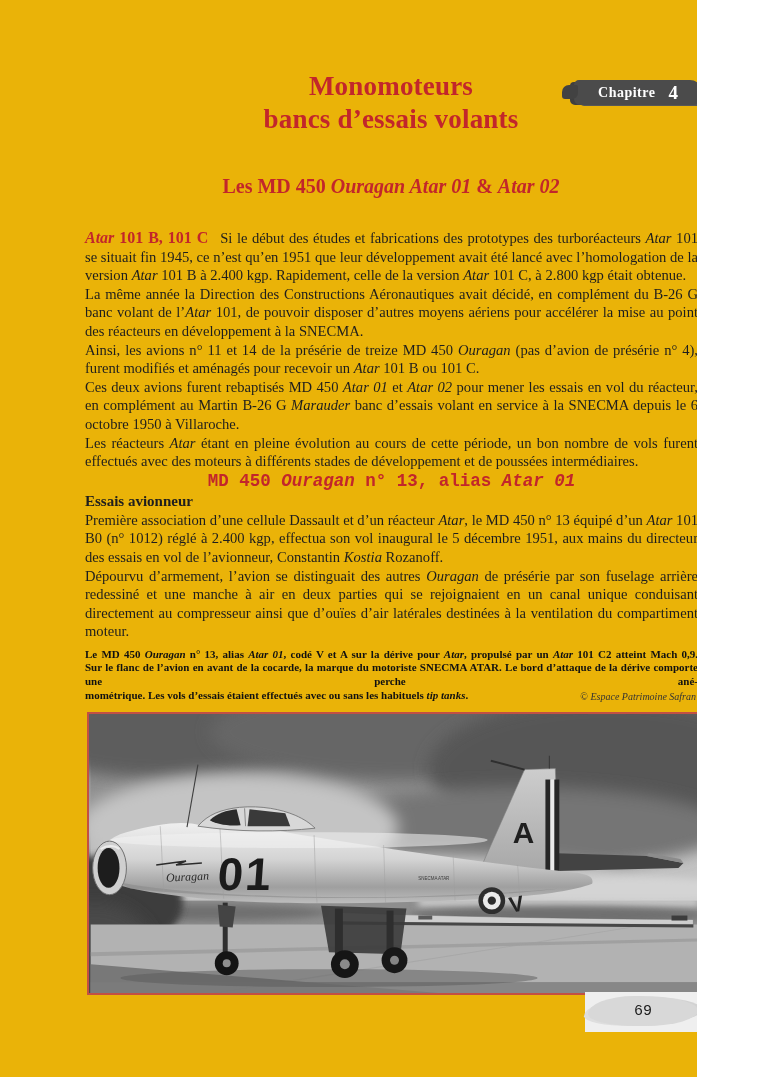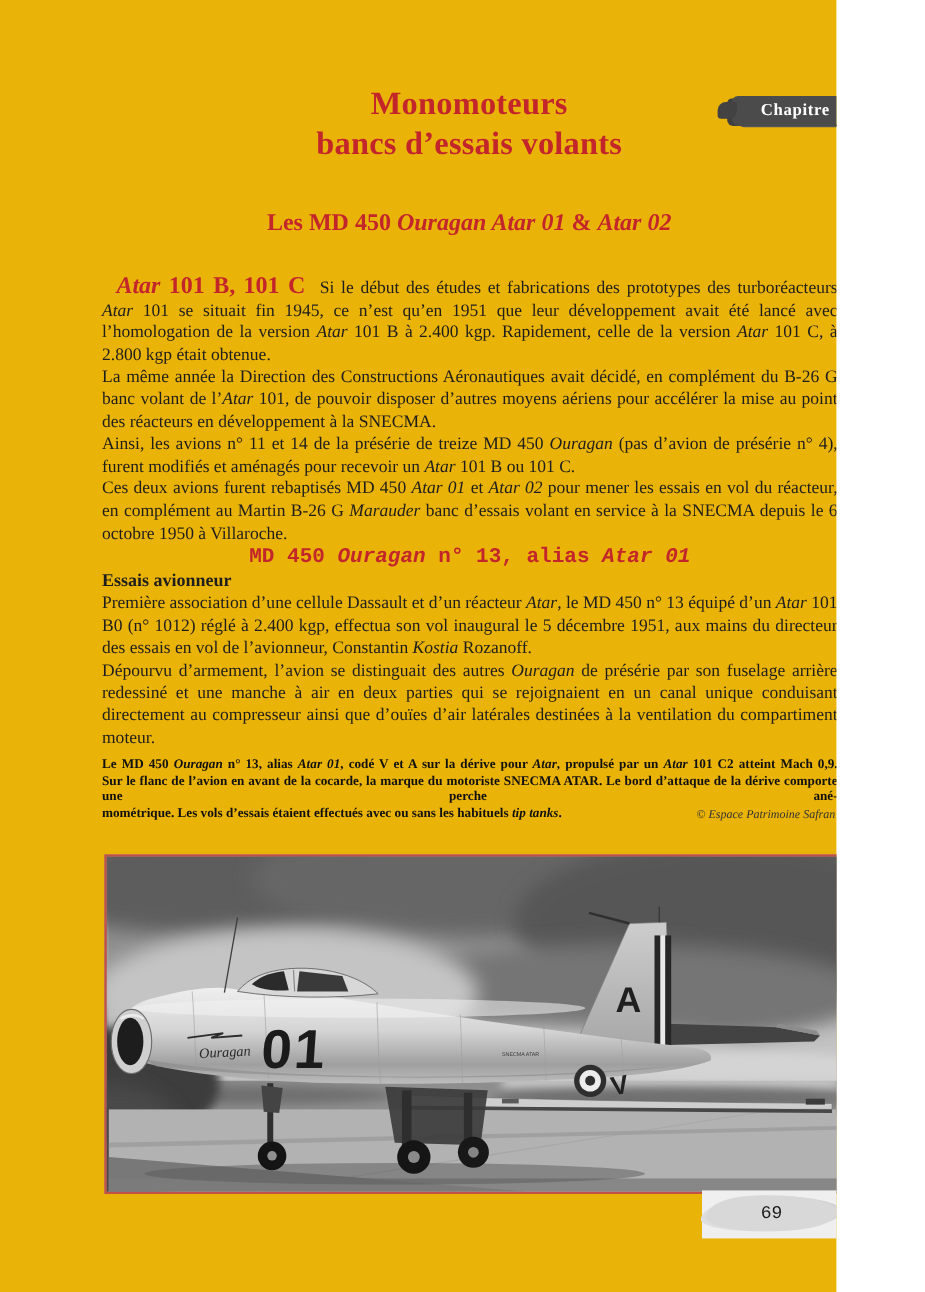--- a/index.html
+++ b/index.html
@@ -4,36 +4,36 @@
 <style>
   html,body{margin:0;padding:0;background:#ffffff;}
   .page{
     position:relative;width:697px;height:1077px;background:#eab308;overflow:hidden;
     font-family:"Liberation Serif", serif;color:#1e1e1e;
   }
   
   .title-block{position:absolute;top:70px;left:85px;width:612px;text-align:center;}
   .title-line{font-size:27px;line-height:33px;font-weight:bold;color:#c2262b;letter-spacing:.2px;}
   .chapter-badge{
-    position:absolute;left:610px;top:80px;width:128px;height:25px;background:#4b4b4b;
+    position:absolute;left:574px;top:80px;width:128px;height:25px;background:#4b4b4b;
     border-radius:5px 12px 9px 6px;display:flex;align-items:center;justify-content:center;
     box-shadow:-5px 1px 0 -1px #3f3f3f, 4px 2px 0 -1px #575757;
   }
   .chapter-badge::before{content:"";position:absolute;left:-12px;top:5px;width:16px;height:14px;background:#424242;border-radius:7px 2px 6px 3px;}
   .chapter-badge::after{content:"";position:absolute;right:-6px;top:3px;width:10px;height:18px;background:#4b4b4b;border-radius:2px 8px 7px 3px;}
   .chapter-badge .lbl{color:#ffffff;font-weight:bold;font-size:14px;letter-spacing:.5px;}
   .chapter-badge .num{color:#ffffff;font-weight:bold;font-size:19px;margin-left:13px;}
   .subtitle{
     position:absolute;top:175px;left:85px;width:612px;text-align:center;
     font-size:20px;font-weight:bold;color:#c2262b;
   }
   
   .content{position:absolute;top:229px;left:85px;width:613px;font-size:14.6px;line-height:18.6px;text-align:justify;}
   .content p{margin:0;}
-  .lead{color:#c2262b;font-weight:bold;font-size:20px;padding-right:12px;margin-left:12px;}
+  .lead{color:#c2262b;font-weight:bold;font-size:16px;padding-right:12px;}
   .s-i{font-style:italic;}
   .s-b{font-weight:bold;}
   .s-bi{font-weight:bold;font-style:italic;}
   .section-heading{
     margin:3px 0 0 0;text-align:center;font-size:17.5px;line-height:21px;font-weight:bold;color:#c2262b;font-family:Liberation Mono, monospace;
   }
   .subheading{font-weight:bold;font-size:15px;line-height:19px;text-align:left;}
   
   .caption-wrap{position:relative;margin-top:7px;font-size:11px;line-height:13.6px;font-weight:bold;color:#111;}
   .cap-line{text-align:justify;text-align-last:justify;}
@@ -67,20 +67,21 @@
     <span class="num">4</span>
   </div>
 
   <div class="subtitle"><span>Les MD 450 </span><span class="s-i">Ouragan Atar 01</span><span> &amp; </span><span class="s-i">Atar 02</span></div>
 
   <div class="content">
     <p><span class="lead"><span class="s-bi">Atar</span><span class="s-b"> 101 B, 101 C</span></span><span><span>Si le début des études et fabrications des prototypes des turboréacteurs </span><span class="s-i">Atar</span><span> 101 se situait fin 1945, ce n’est qu’en 1951 que leur développement avait été lancé avec l’homologation de la version </span><span class="s-i">Atar</span><span> 101 B à 2.400 kgp. Rapidement, celle de la version </span><span class="s-i">Atar</span><span> 101 C, à 2.800 kgp était obtenue.</span></span></p>
     <p><span>La même année la Direction des Constructions Aéronautiques avait décidé, en complément du B-26 G banc volant de l’</span><span class="s-i">Atar</span><span> 101, de pouvoir disposer d’autres moyens aériens pour accélérer la mise au point des réacteurs en développement à la SNECMA.</span></p>
     <p><span>Ainsi, les avions n° 11 et 14 de la présérie de treize MD 450 </span><span class="s-i">Ouragan</span><span> (pas d’avion de présérie n° 4), furent modifiés et aménagés pour recevoir un </span><span class="s-i">Atar</span><span> 101 B ou 101 C.</span></p>
     <p><span>Ces deux avions furent rebaptisés MD 450 </span><span class="s-i">Atar 01</span><span> et </span><span class="s-i">Atar 02</span><span> pour mener les essais en vol du réacteur, en complément au Martin B-26 G </span><span class="s-i">Marauder</span><span> banc d’essais volant en service à la SNECMA depuis le 6 octobre 1950 à Villaroche.</span></p>
+    <p><span>Les réacteurs </span><span class="s-i">Atar</span><span> étant en pleine évolution au cours de cette période, un bon nombre de vols furent effectués avec des moteurs à différents stades de développement et de poussées intermédiaires.</span></p>
 
     <p class="section-heading"><span>MD 450 </span><span class="s-i">Ouragan</span><span> n° 13, alias </span><span class="s-i">Atar 01</span></p>
     <p class="subheading">Essais avionneur</p>
     <p><span>Première association d’une cellule Dassault et d’un réacteur </span><span class="s-i">Atar</span><span>, le MD 450 n° 13 équipé d’un </span><span class="s-i">Atar</span><span> 101 B0 (n° 1012) réglé à 2.400 kgp, effectua son vol inaugural le 5 décembre 1951, aux mains du directeur des essais en vol de l’avionneur, Constantin </span><span class="s-i">Kostia</span><span> Rozanoff.</span></p>
     <p><span>Dépourvu d’armement, l’avion se distinguait des autres </span><span class="s-i">Ouragan</span><span> de présérie par son fuselage arrière redessiné et une manche à air en deux parties qui se rejoignaient en un canal unique conduisant directement au compresseur ainsi que d’ouïes d’air latérales destinées à la ventilation du compartiment moteur.</span></p>
 
     <div class="caption-wrap">
       <div class="cap-line"><span>Le MD 450 </span><span class="s-i">Ouragan</span><span> n° 13, alias </span><span class="s-i">Atar 01</span><span>, codé V et A sur la dérive pour </span><span class="s-i">Atar</span><span>, propulsé par un </span><span class="s-i">Atar</span><span> 101 C2 atteint Mach 0,9.</span></div>
       <div class="cap-line"><span>Sur le flanc de l’avion en avant de la cocarde, la marque du motoriste SNECMA ATAR. Le bord d’attaque de la dérive comporte une perche ané-</span></div>
       <div class="cap-line last"><span>mométrique. Les vols d’essais étaient effectués avec ou sans les habituels </span><span class="s-i">tip tanks</span><span>.</span></div>

